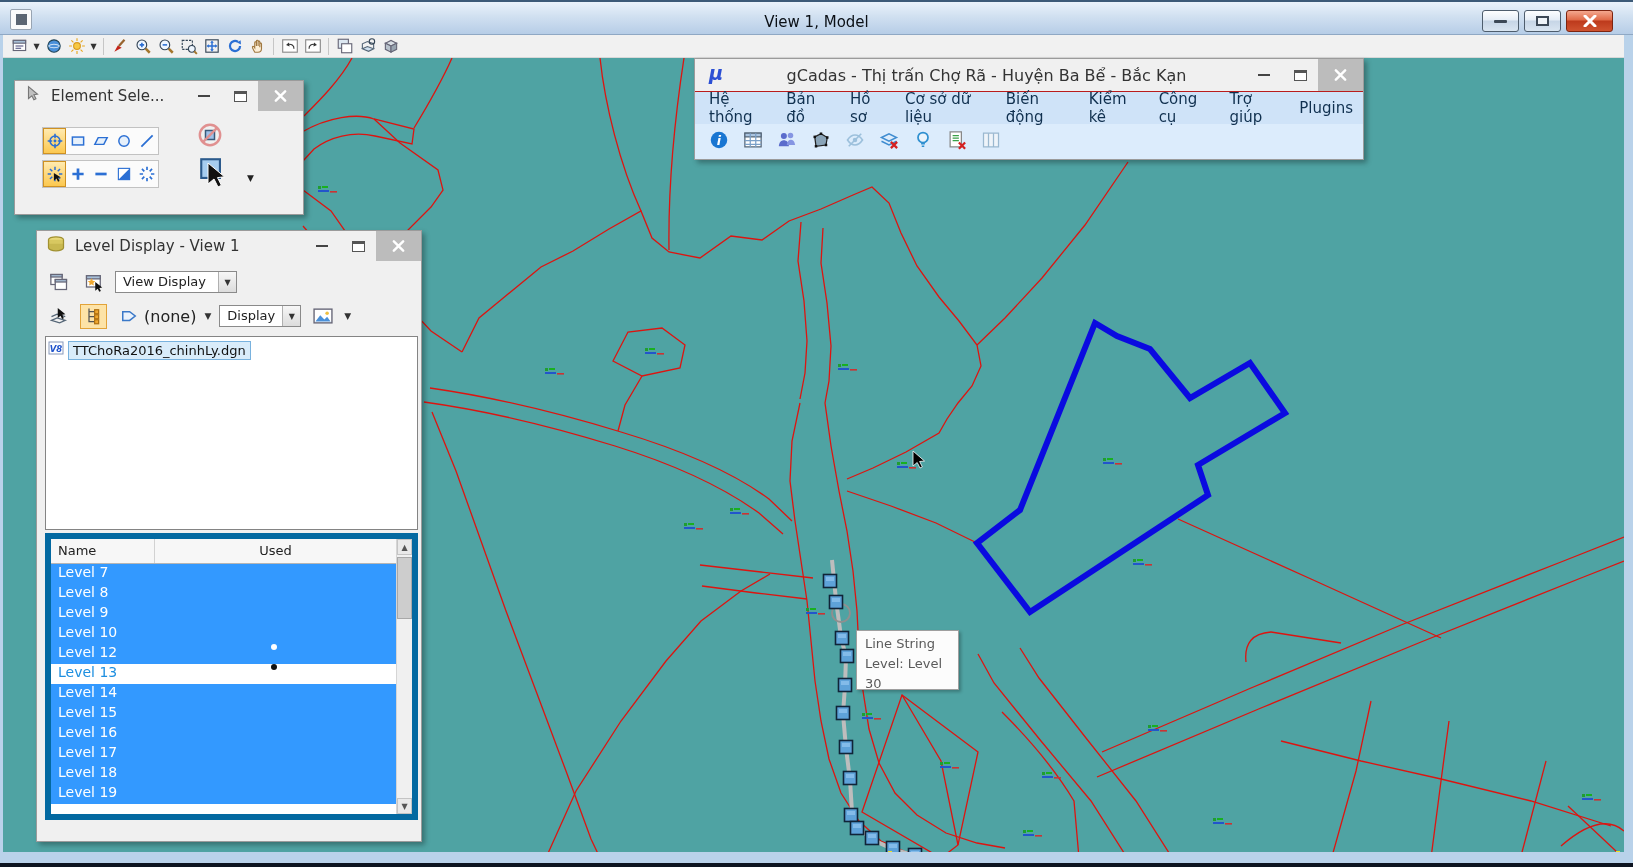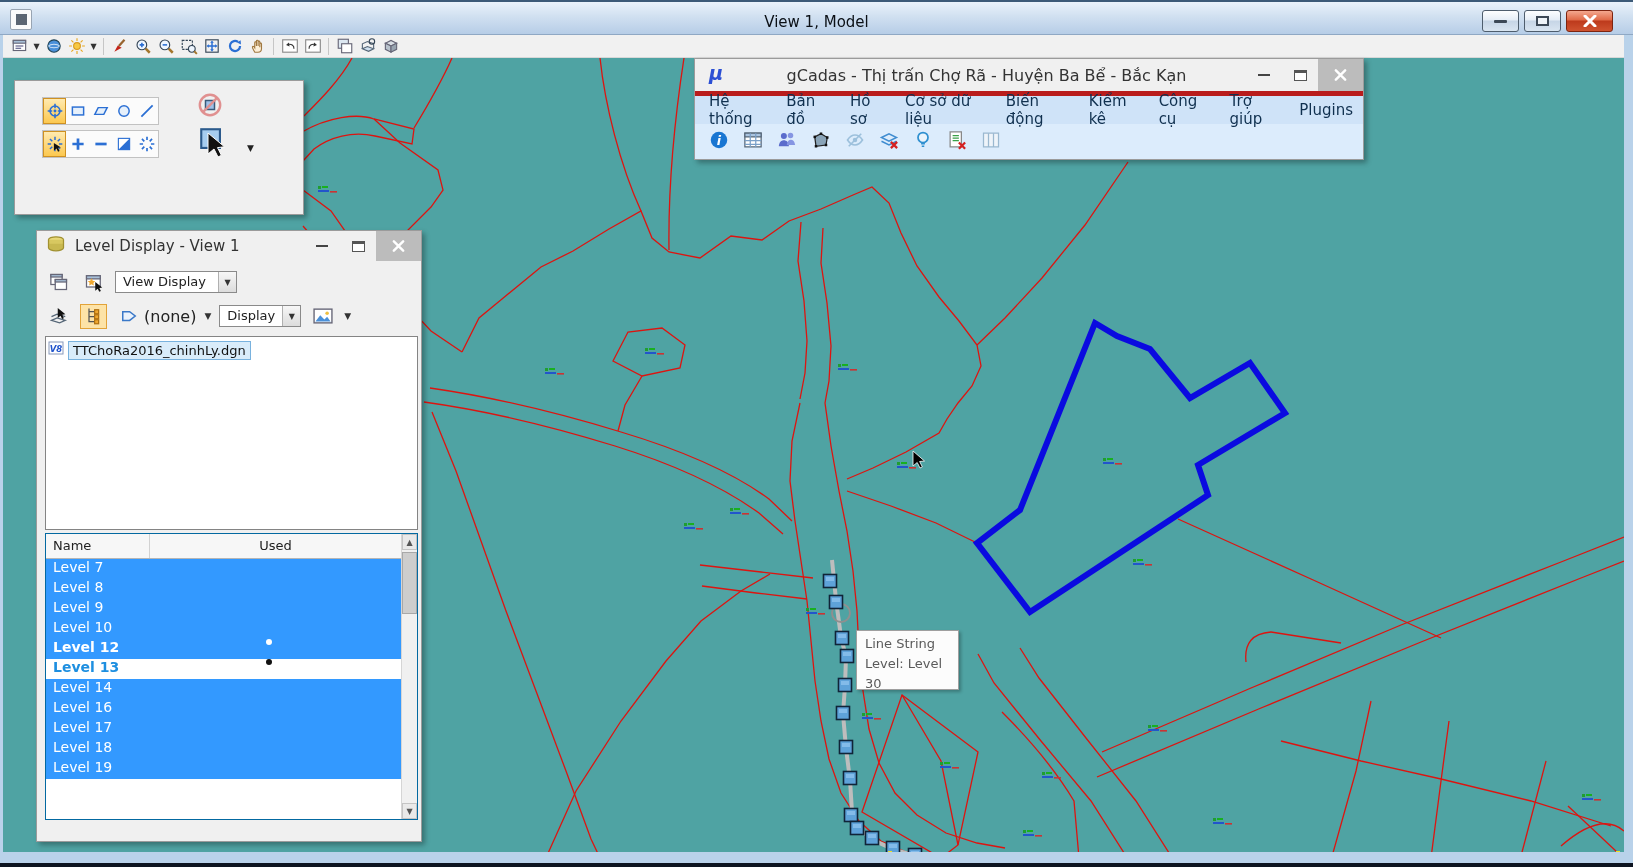--- a/index.html
+++ b/index.html
@@ -47,46 +47,46 @@
   
   .es-body{position:relative;height:104px}
   .es-group{position:absolute;left:27px;display:flex;border:1px solid #c2c2c2;background:#fbfbfb}
   .es-cell{width:23px;height:26px;display:flex;align-items:center;justify-content:center;border:1px solid transparent}
   .es-cell.sel{background:linear-gradient(#ffeab0,#fcc84f);border-color:#cf9122}
   .es-extra{position:absolute;display:flex;align-items:center;justify-content:center}
   
   .gc{left:694px;top:58px;width:670px}
   .gc-title{height:32px;display:flex;align-items:center;padding-left:10px;gap:10px;font-size:16px;color:#333}
   .gc-title .t{flex:1;text-align:center}
-  .gc-menu{height:33px;background:#cfe3f8;border-top:5px solid #b91c1c;display:flex;align-items:center;padding-left:4px}
+  .gc-menu{height:33px;background:#cfe3f8;border-top:1px solid #b91c1c;display:flex;align-items:center;padding-left:4px}
   .gc-menu .mi{padding:0 10px;font-size:15px;color:#10304f;height:100%;display:flex;align-items:center}
   .gc-tools{height:35px;background:#dcecfc;display:flex;align-items:center;gap:14px;padding-left:14px}
   
   .ld{left:36px;top:230px;width:386px;height:612px}
   .ld-row{position:absolute;left:8px;display:flex;align-items:center;gap:8px;height:26px}
   .ibtn{width:27px;height:25px;display:flex;align-items:center;justify-content:center;border:1px solid transparent}
   .ibtn.sel{background:#fde3a7;border-color:#e2a339}
   .combo{height:22px;background:#fff;border:1px solid #8a8a8a;display:flex;align-items:stretch;font-size:13px;color:#222}
   .combo .cl{flex:1;padding:2px 7px;white-space:nowrap}
   .combo .ca{width:18px;background:linear-gradient(#f7f7f7,#dcdcdc);border-left:1px solid #b0b0b0;
     display:flex;align-items:center;justify-content:center;font-size:8px;color:#333}
   .fcaret{font-size:9px;color:#333}
   .ld-tree{position:absolute;left:8px;top:105px;width:373px;height:194px;background:#fff;border:1px solid #848484}
   .tree-item{display:flex;align-items:center;gap:4px;margin:3px 2px}
   .tree-label{background:#d9ecfa;border:1px solid #79b2de;font-size:13px;color:#111;padding:0 4px;line-height:17px}
-  .ld-list{position:absolute;left:8px;top:302px;width:373px;height:287px;background:#a21caf;border:1px solid #0369a1}
+  .ld-list{position:absolute;left:8px;top:302px;width:373px;height:287px;background:#a21caf;border:6px solid #0369a1}
   .ld-head{position:absolute;left:0;right:16px;top:0;height:25px;background:#f7f7f7;border-bottom:1px solid #b5b5b5;
     display:flex;font-size:13px;color:#222}
   .ld-head .h1{width:104px;padding:4px 0 0 7px;border-right:1px solid #d2d2d2}
   .ld-head .h2{flex:1;text-align:center;padding-top:4px}
   .ld-rows{position:absolute;left:0;right:16px;top:25px;bottom:0;background:#fff;overflow:hidden}
   .lrow{height:20px;display:flex;align-items:flex-start;font-size:14px;color:#fff;background:#3399ff;position:relative}
   .lrow .nm{padding-left:7px}
   .lrow.unsel{background:#fff;color:#1e8fe0}
-  .lrow.bold{font-weight:bold}
+  .lrow.bold{font-weight:normal}
   .lrow .dot{position:absolute;left:220px;width:6px;height:6px;border-radius:50%}
   .sb{position:absolute;right:0;top:0;bottom:0;width:16px;background:#f0f0f0;border-left:1px solid #d5d5d5}
   .sb .ar{position:absolute;left:0;width:15px;height:16px;background:#e9e9e9;border:1px solid #c4c4c4;
     font-size:8px;color:#555;display:flex;align-items:center;justify-content:center}
   .sb .thumb{position:absolute;left:0;width:15px;background:#cdcdcd;border:1px solid #a8a8a8}
   svg text{font-family:"DejaVu Sans",sans-serif}
 </style>
 </head>
 <body>
 
@@ -508,20 +508,39 @@
           <path d="M9.5 10l5 5 M14.5 10l-5 5" stroke="#d42020" stroke-width="1.8"></path>
         </svg></span>
       <span><svg width="20" height="20" viewBox="0 0 16 16">
           <rect x="2" y="2.5" width="12" height="11" fill="#eef4fa" stroke="#9ab8d0"></rect>
           <path d="M6 2.5v11 M10 2.5v11" stroke="#9ab8d0"></path>
         </svg></span>
     </div>
 </div>
 
 <div class="dlg" style="left:14px;top:80px;width:290px;height:135px">
+  <div class="dlg-title">
+    <span id="hand-icon"><svg width="18" height="18" viewBox="0 0 16 16">
+          <path d="M4 1.5v10.5l3-2.4 1.8 3.6 1.8-.9-1.8-3.6 3.2-.5z" fill="#c0c0c0" stroke="#777"></path>
+        </svg></span>
+    <span class="t">Element Sele...</span>
+    <div class="dlg-controls">
+      <div class="dctl">
+          <div class="dmin"></div>
+        </div>
+      <div class="dctl">
+          <div class="dmax"></div>
+        </div>
+      <div class="dctl close">
+        <svg width="13" height="12" viewBox="0 0 14 12">
+            <path d="M2 1 L12 11 M12 1 L2 11" stroke="#fff" stroke-width="2.6" stroke-linecap="round"></path>
+          </svg>
+      </div>
+    </div>
+  </div>
   <div class="es-body">
     <div class="es-group" id="es-row1" style="top:16px">
         <span class="es-cell sel">
           <svg width="18" height="18" viewBox="0 0 16 16">
             <circle cx="8" cy="8" r="4.4" fill="none" stroke="#2b6fd4" stroke-width="1.4"></circle>
             <path d="M8 1.5v4 M8 10.5v4 M1.5 8h4 M10.5 8h4" stroke="#2b6fd4" stroke-width="1.4"></path>
             <circle cx="8" cy="8" r="1.3" fill="#2b6fd4"></circle>
           </svg>
         </span>
         <span class="es-cell">
@@ -709,20 +728,23 @@
           <span class="dot" style="background: rgb(255, 255, 255);"></span>
         </div>
         <div class="lrow unsel bold">
           <span class="nm">Level 13</span>
           <span class="dot" style="background: rgb(17, 17, 17);"></span>
         </div>
         <div class="lrow">
           <span class="nm">Level 14</span>
         </div>
         <div class="lrow">
+          <span class="nm">Level 15</span>
+        </div>
+        <div class="lrow">
           <span class="nm">Level 16</span>
         </div>
         <div class="lrow">
           <span class="nm">Level 17</span>
         </div>
         <div class="lrow">
           <span class="nm">Level 18</span>
         </div>
         <div class="lrow">
           <span class="nm">Level 19</span>

